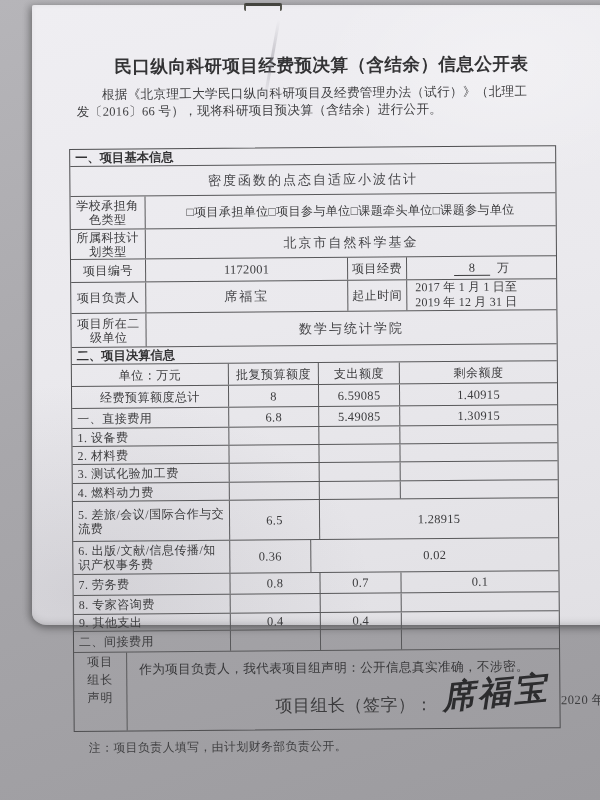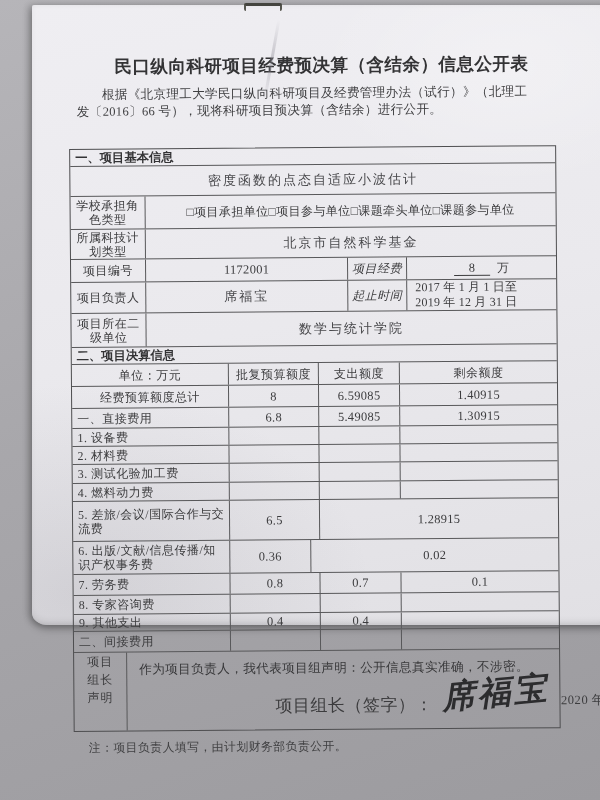--- a/index.html
+++ b/index.html
@@ -59,21 +59,21 @@
   .row{display:flex;border-bottom:1px solid var(--line);align-items:stretch;}
   .c{
     display:flex;align-items:center;justify-content:center;
     border-right:1px solid var(--line);font-size:12px;text-align:center;
     padding:1px 2px;line-height:14px;letter-spacing:.5px;
   }
   .c:last-child{border-right:none;}
   .grow{flex:1;}
   .w75{width:75px;flex:none;}
   .w202{width:202px;flex:none;}
-  .w59{width:59px;flex:none;padding:1px 1px;font-style:italic;}
+  .w59{width:59px;flex:none;padding:1px 1px;}
   .h30{height:30px}.h33{height:33px}.h23{height:23px}.h31{height:31px}.h34{height:34px}.h22{height:22px}
   .fill{font-size:13px;letter-spacing:2px;color:#47474a;}
   .score{display:inline-block;min-width:36px;border-bottom:1.3px solid #3c3c3e;text-align:center;letter-spacing:2px;}
   .unit{margin-left:7px;letter-spacing:0;}
   .period{flex-direction:column;align-items:flex-start;justify-content:center;padding-left:8px;font-size:12px;line-height:15px;letter-spacing:.2px;}
   .opts{font-size:12px;letter-spacing:.4px;}
 
   
   .b1{width:157px;flex:none;justify-content:flex-start;padding-left:5px;text-align:left;}
   .b1.ctr{justify-content:center;text-align:center;padding-left:2px;}

